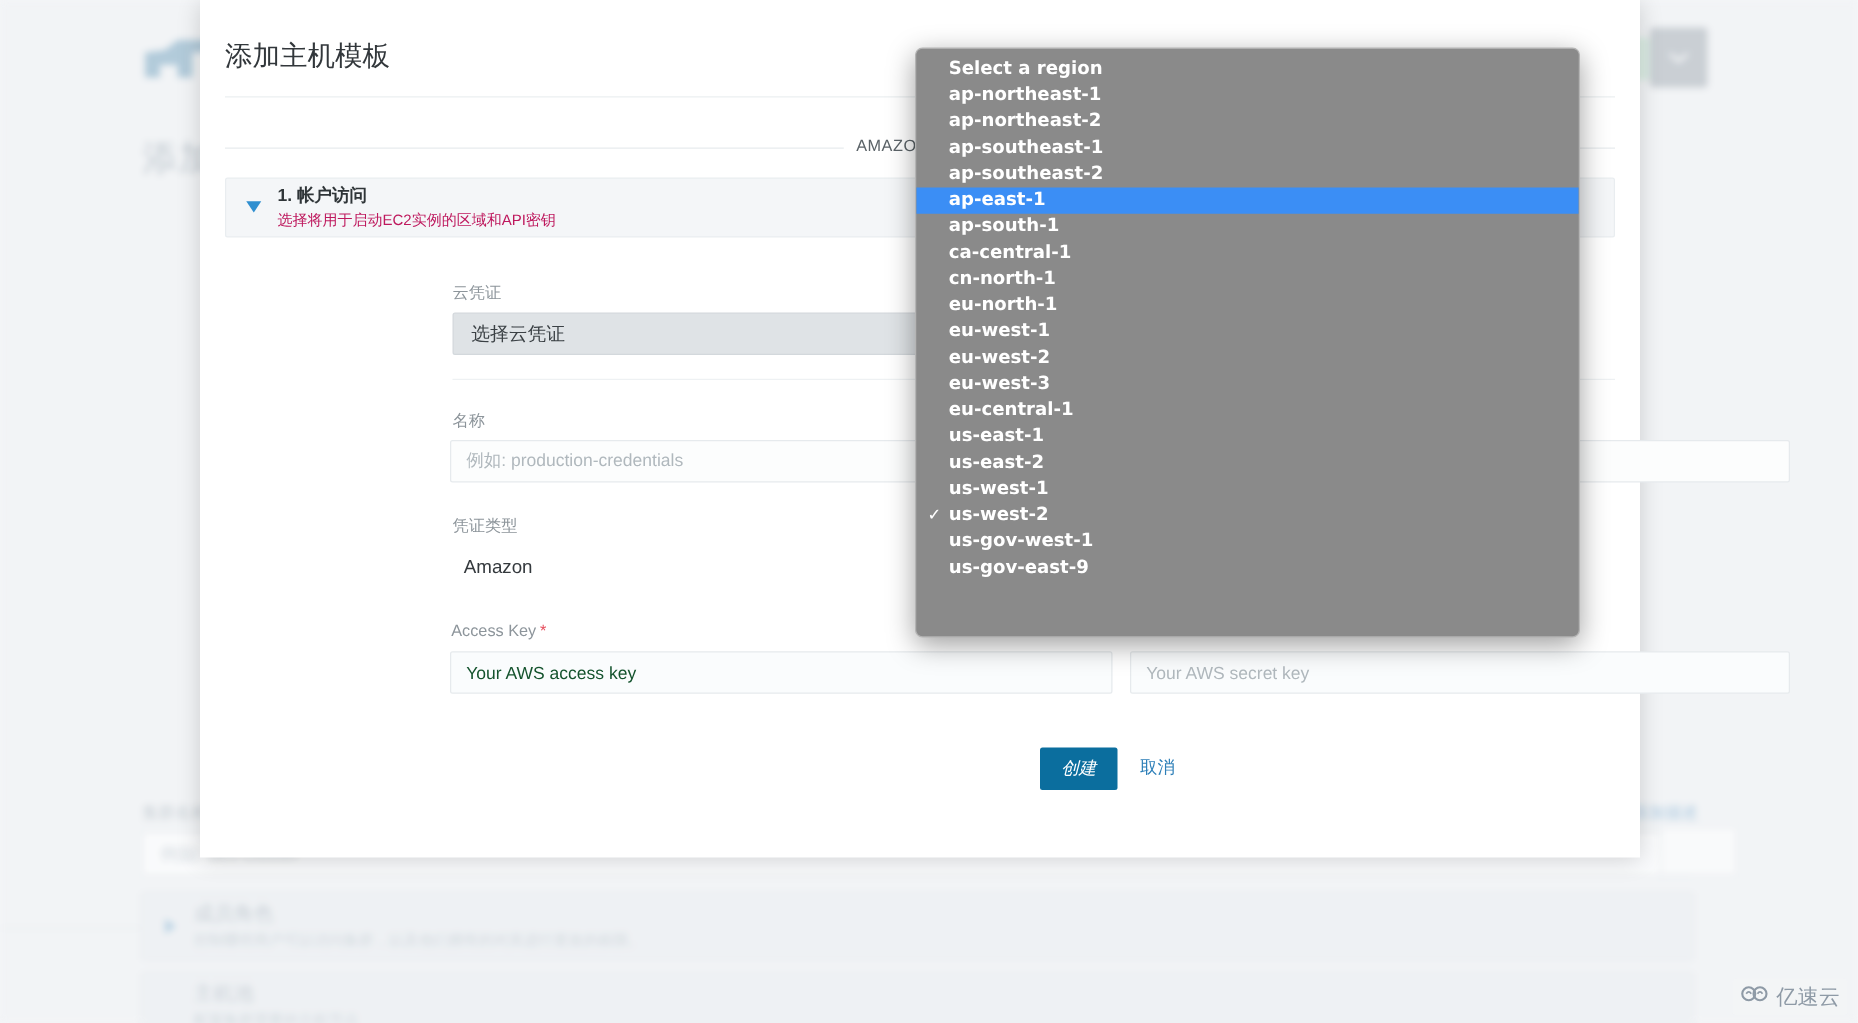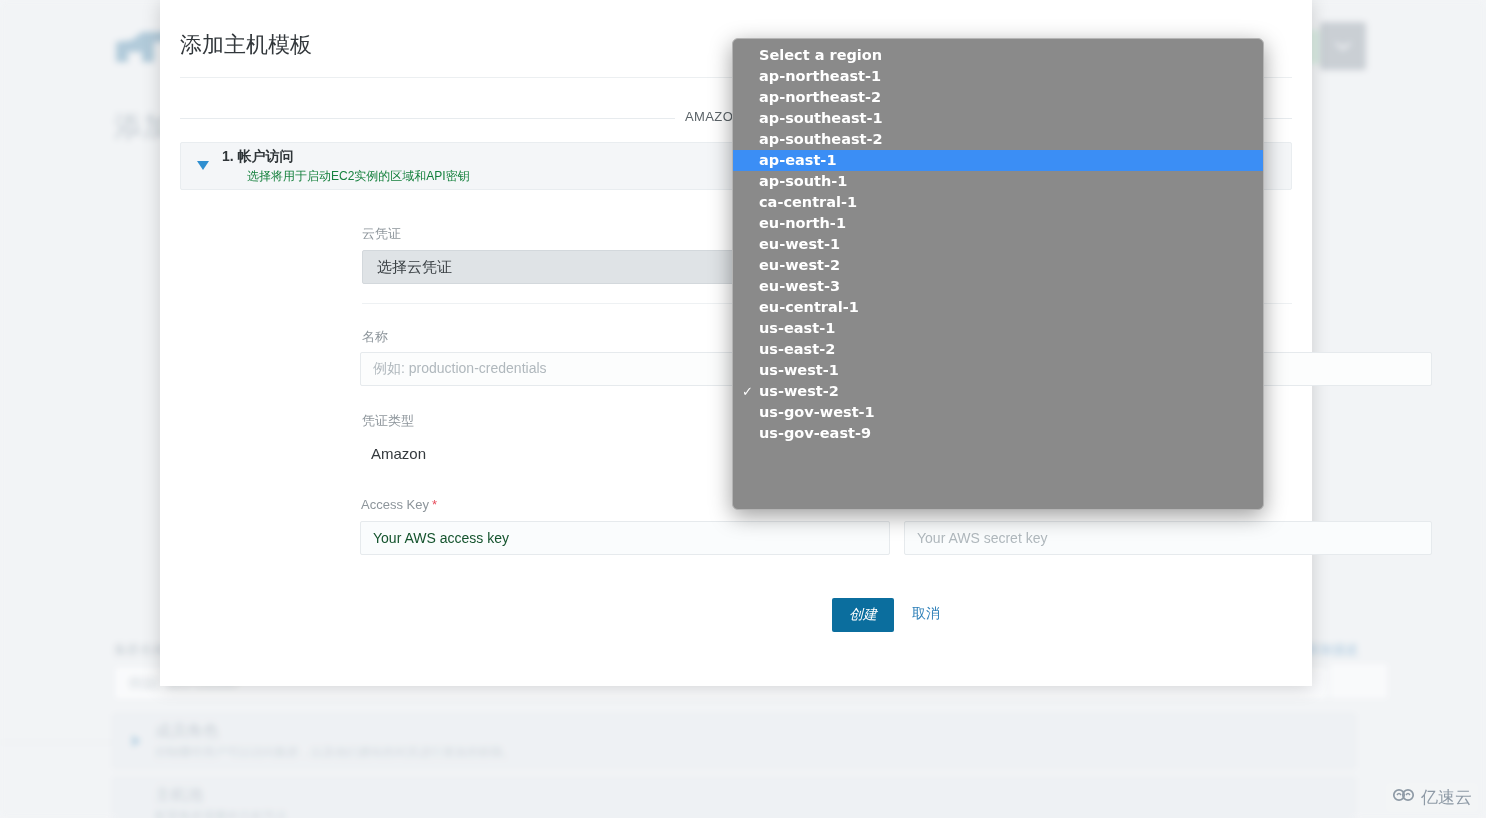--- a/index.html
+++ b/index.html
@@ -130,21 +130,21 @@
     border-left: 6px solid transparent;
     border-right: 6px solid transparent;
     border-top: 9px solid #2f8fd0;
   }
   #acct-title {
     position: absolute; left: 41px; top: 5px;
     font-size: 14px; color: #2f3538; font-weight: bold;
   }
   #acct-sub {
     position: absolute; left: 41px; top: 25px;
-    font-size: 12px; color: #15803d; margin-left: 25px;
+    font-size: 12px; color: #be185d;
   }
 
   
   .f-label {
     position: absolute; font-size: 13px; color: #8d959b;
   }
   .req-star { color: #e64d5c; font-size: 13px; margin-left: 3px; }
 
   #cred-select {
     position: absolute; left: 202px; top: 250px;
@@ -326,20 +326,21 @@
 
 <div id="region-dropdown">
     <div class="opt"><span>Select a region</span></div>
     <div class="opt"><span>ap-northeast-1</span></div>
     <div class="opt"><span>ap-northeast-2</span></div>
     <div class="opt"><span>ap-southeast-1</span></div>
     <div class="opt"><span>ap-southeast-2</span></div>
     <div class="opt selected"><span>ap-east-1</span></div>
     <div class="opt"><span>ap-south-1</span></div>
     <div class="opt"><span>ca-central-1</span></div>
+    <div class="opt"><span>cn-north-1</span></div>
     <div class="opt"><span>eu-north-1</span></div>
     <div class="opt"><span>eu-west-1</span></div>
     <div class="opt"><span>eu-west-2</span></div>
     <div class="opt"><span>eu-west-3</span></div>
     <div class="opt"><span>eu-central-1</span></div>
     <div class="opt"><span>us-east-1</span></div>
     <div class="opt"><span>us-east-2</span></div>
     <div class="opt"><span>us-west-1</span></div>
     <div class="opt"><span class="tick">✓</span><span>us-west-2</span></div>
     <div class="opt"><span>us-gov-west-1</span></div>

